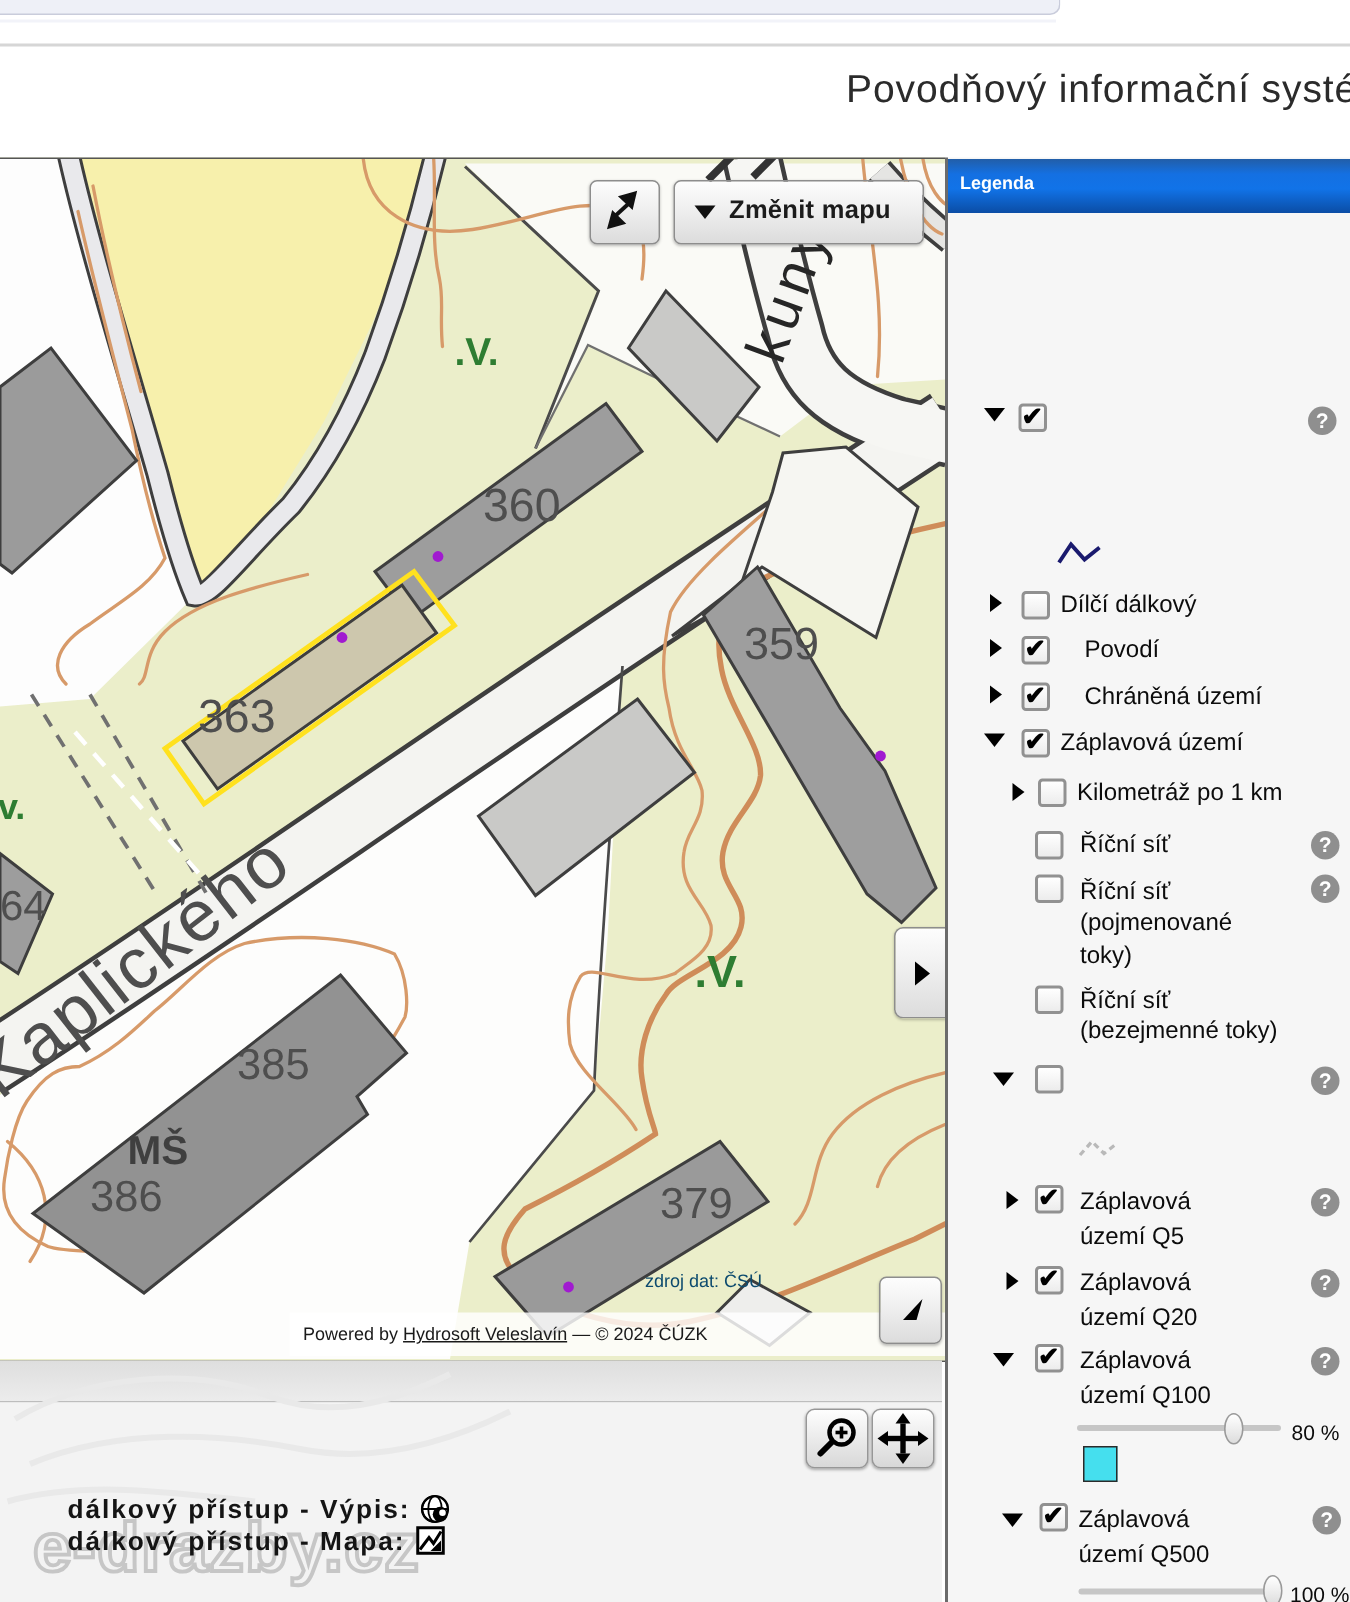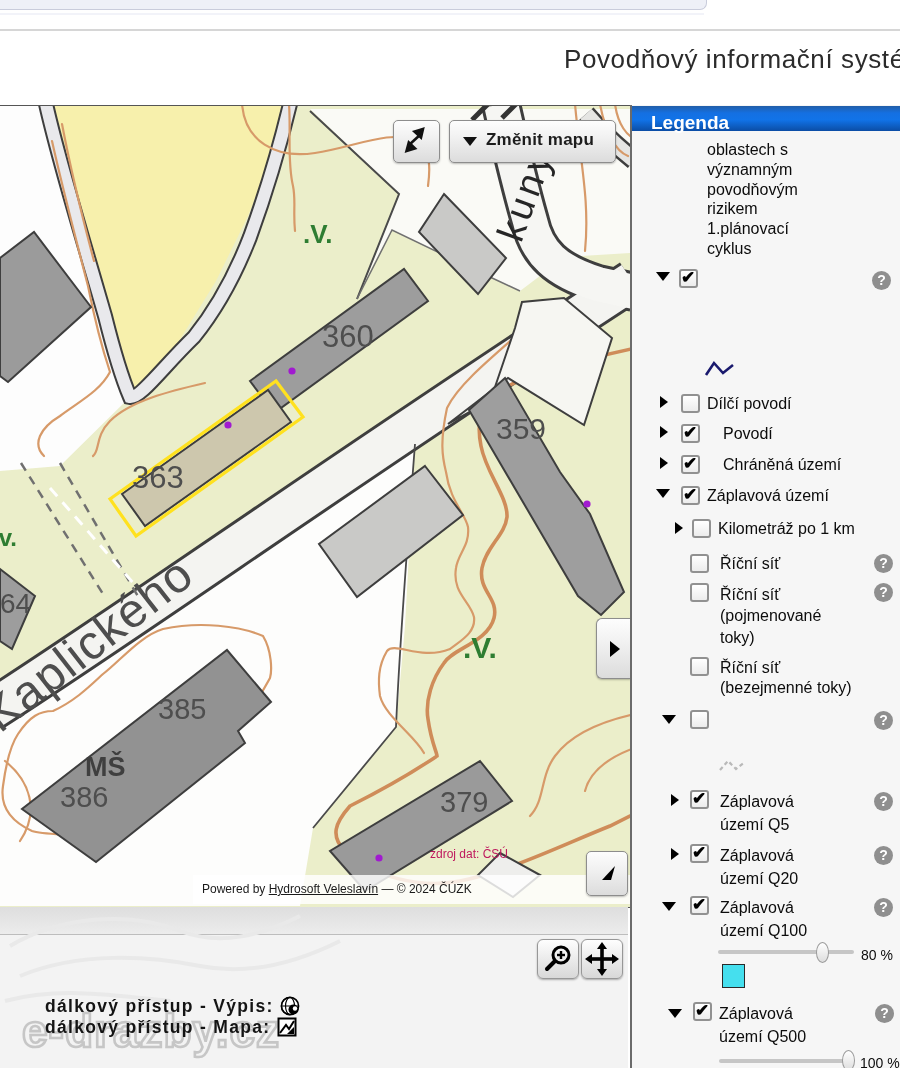--- a/index.html
+++ b/index.html
@@ -21,27 +21,27 @@
              letter-spacing:0.2px;text-align:left;}
   #btnchange .tri{position:absolute;left:13px;top:16px;width:0;height:0;border-left:7px solid transparent;
              border-right:7px solid transparent;border-top:9px solid #111;}
   #btnchange .lab{position:absolute;left:36px;top:9px;}
   #btnside{left:596px;top:512px;width:34px;height:59px;border-radius:6px 0 0 6px;border-right:none;}
   #btnside .tri{position:absolute;left:13px;top:22px;width:0;height:0;border-top:8px solid transparent;
              border-bottom:8px solid transparent;border-left:10px solid #000;}
   #btncorner{left:586px;top:745px;width:40px;height:43px;z-index:5;}
   #attrib{position:absolute;left:193px;top:769px;width:437px;height:29px;background:rgba(255,255,255,0.82);
           font-size:12px;color:#1a1a1a;line-height:29px;padding-left:9px;box-sizing:border-box;white-space:nowrap;}
-  #zdroj{position:absolute;left:430px;top:741px;font-size:12px;color:#be185d;}
+  #zdroj{position:absolute;left:430px;top:741px;font-size:12px;color:#0c4a6e;}
   
   #legend{position:absolute;left:630px;top:105px;width:270px;height:963px;background:#f6f6f6;
           border-left:2px solid #6b6b6b;box-sizing:border-box;overflow:hidden;font-size:16px;color:#0c0c0c;}
-  #leghead{position:absolute;left:0;top:1px;width:268px;height:25px;
+  #leghead{position:absolute;left:0;top:1px;width:268px;height:36px;
            background:linear-gradient(180deg,#225ea8 0%,#1470e2 28%,#1173e8 55%,#0b4da5 100%);
-           color:#fff;font-weight:bold;font-size:19px;line-height:33px;padding-left:19px;box-sizing:border-box;}
+           color:#fff;font-weight:bold;font-size:12px;line-height:33px;padding-left:8px;box-sizing:border-box;}
   .lt{position:absolute;line-height:20px;}
   .cb{position:absolute;width:15px;height:15px;background:linear-gradient(180deg,#ffffff,#ececec);
       border:2px solid #919191;border-radius:3px;}
   .cb.ck:before{content:"\2714";position:absolute;left:0px;top:-4px;font-size:17px;color:#000;font-weight:bold;}
   .td{position:absolute;width:0;height:0;border-left:7px solid transparent;border-right:7px solid transparent;
       border-top:9px solid #000;}
   .tr{position:absolute;width:0;height:0;border-top:6px solid transparent;border-bottom:6px solid transparent;
       border-left:8px solid #000;}
   .qm{position:absolute;width:19px;height:19px;border-radius:50%;background:#8f8f8f;color:#fff;
       font-size:14px;font-weight:bold;text-align:center;line-height:19px;left:240px;}
@@ -186,32 +186,31 @@
 <svg width="38" height="41" viewBox="0 0 38 41">
   <polygon points="15,28 28,14 24,28" fill="#000"></polygon>
 </svg>
 </div>
 <div id="zdroj">zdroj dat: ČSÚ</div>
 <div id="attrib">Powered by <u>Hydrosoft Veleslavín</u> — © 2024 ČÚZK</div>
 </div>
 
 <div id="legend">
 <div id="leghead">Legenda</div>
-<div class="lt" style="left:75px;top:35px;line-height:19.8px;">oblastech s<br>významným<br>povodňovým<br>rizikem<br>1.plánovací<br>cyklus</div>
 
 <span class="td" style="left:24px;top:167px;"></span>
 <span class="cb ck" style="left:47px;top:164px;"></span>
 <span class="qm" style="top:166px;">?</span>
 <svg style="position:absolute;left:72px;top:253px;" width="34" height="22" viewBox="0 0 34 22">
   <path d="M2,17 L10,5 L19,15 L29,7" stroke="#1a1a6e" stroke-width="2.6" fill="none"></path>
 </svg>
 
 <span class="tr" style="left:28px;top:291px;"></span>
 <span class="cb" style="left:49px;top:289px;"></span>
-<div class="lt" style="left:75px;top:289px;">Dílčí povodí</div>
+<div class="lt" style="left:75px;top:289px;">Dílčí dálkový</div>
 
 <span class="tr" style="left:28px;top:321px;"></span>
 <span class="cb ck" style="left:49px;top:319px;"></span>
 <div class="lt" style="left:75px;top:319px;margin-left:16px;">Povodí</div>
 
 <span class="tr" style="left:28px;top:352px;"></span>
 <span class="cb ck" style="left:49px;top:350px;"></span>
 <div class="lt" style="left:91px;top:350px;">Chráněná území</div>
 
 <span class="td" style="left:24px;top:384px;"></span>

